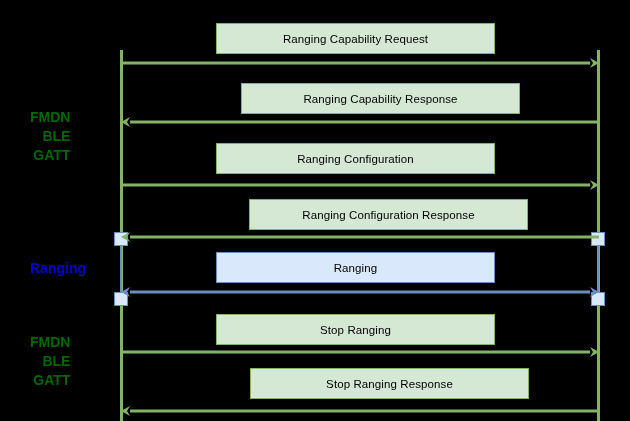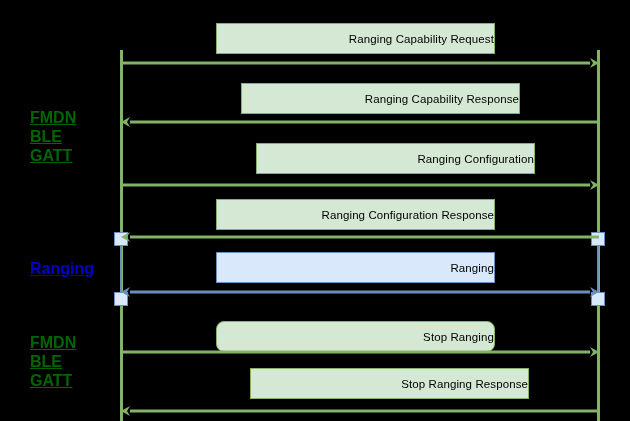--- a/index.html
+++ b/index.html
@@ -42,21 +42,21 @@
 
   
   .msg-box {
     position: absolute;
     left: 216px;
     width: 279px;
     height: 31px;
     box-sizing: border-box;
     display: flex;
     align-items: center;
-    justify-content: flex-end;
+    justify-content: center;
     font-size: 11.5px;
     color: #000000;
     letter-spacing: 0.1px;
     white-space: nowrap;
   }
   .msg-box.green {
     background: #d5e8d4;
     border: 1px solid #82b366;
   }
   .msg-box.blue {
@@ -68,26 +68,25 @@
   .arrow {
     position: absolute;
     height: 12px;
     pointer-events: none;
   }
   .arrow svg { display: block; }
 
   
   .side-label {
     position: absolute;
-    text-align: left;
-    font-size: 16px;
+    text-align: right;
+    font-size: 14px;
     font-weight: bold;
     line-height: 19px;
     white-space: pre-line;
-    text-decoration: underline;
   }
   .side-label.green { color: #006600; }
   .side-label.blue  { color: #0000cc; }
 </style>
 </head>
 <body>
 
 <div id="diagram">
 
   <div class="lifeline left" id="lifeline-left" style="left: 120px; top: 50px; height: 371px; background: rgb(130, 179, 102);"></div>
@@ -114,49 +113,49 @@
       </div>
       <div class="msg-box green" style="top: 83px; margin-left: 25px;">
         <span>Ranging Capability Response</span>
       </div>
       <div class="arrow" style="left: 121px; top: 115px; width: 478px; height: 14px;">
         <svg width="478" height="14" viewBox="0 0 478 14">
           <line x1="9" y1="7" x2="478" y2="7" stroke="#82b366" stroke-width="3"></line>
           <path d="M 0 7 L 9 2 L 6 7 L 9 12 Z" fill="#82b366"></path>
         </svg>
       </div>
-      <div class="msg-box green" style="top: 143px; margin-left: 40px;">
+      <div class="msg-box green" style="top: 143px;">
         <span>Ranging Configuration</span>
       </div>
       <div class="arrow" style="left: 121px; top: 178px; width: 478px; height: 14px;">
         <svg width="478" height="14" viewBox="0 0 478 14">
           <line x1="0" y1="7" x2="469" y2="7" stroke="#82b366" stroke-width="3"></line>
           <path d="M 478 7 L 469 2 L 472 7 L 469 12 Z" fill="#82b366"></path>
         </svg>
       </div>
-      <div class="msg-box green" style="top: 199px;">
+      <div class="msg-box green" style="top: 199px; margin-left: 33px;">
         <span>Ranging Configuration Response</span>
       </div>
       <div class="arrow" style="left: 121px; top: 230px; width: 478px; height: 14px;">
         <svg width="478" height="14" viewBox="0 0 478 14">
           <line x1="9" y1="7" x2="478" y2="7" stroke="#82b366" stroke-width="3"></line>
           <path d="M 0 7 L 9 2 L 6 7 L 9 12 Z" fill="#82b366"></path>
         </svg>
       </div>
       <div class="msg-box blue" style="top: 252px;">
         <span>Ranging</span>
       </div>
       <div class="arrow" style="left: 121px; top: 285px; width: 478px; height: 14px;">
         <svg width="478" height="14" viewBox="0 0 478 14">
           <line x1="9" y1="7" x2="469" y2="7" stroke="#6c8ebf" stroke-width="3"></line>
           <path d="M 478 7 L 469 2 L 472 7 L 469 12 Z" fill="#6c8ebf"></path>
           <path d="M 0 7 L 9 2 L 6 7 L 9 12 Z" fill="#6c8ebf"></path>
         </svg>
       </div>
-      <div class="msg-box green" style="top: 321px; border-radius: 8px;">
+      <div class="msg-box green" style="top: 314px;">
         <span>Stop Ranging</span>
       </div>
       <div class="arrow" style="left: 121px; top: 345px; width: 478px; height: 14px;">
         <svg width="478" height="14" viewBox="0 0 478 14">
           <line x1="0" y1="7" x2="469" y2="7" stroke="#82b366" stroke-width="3"></line>
           <path d="M 478 7 L 469 2 L 472 7 L 469 12 Z" fill="#82b366"></path>
         </svg>
       </div>
       <div class="msg-box green" style="top: 368px; margin-left: 34px;">
         <span>Stop Ranging Response</span>

